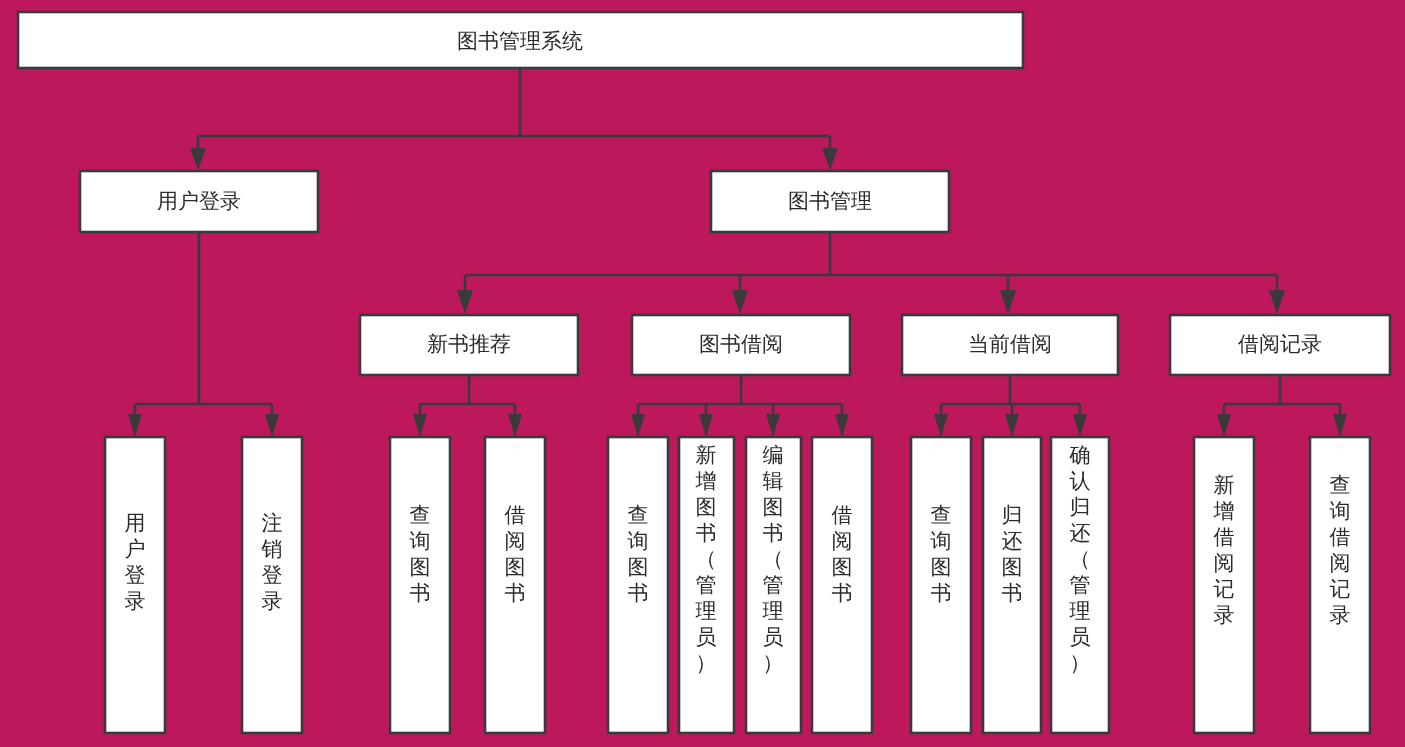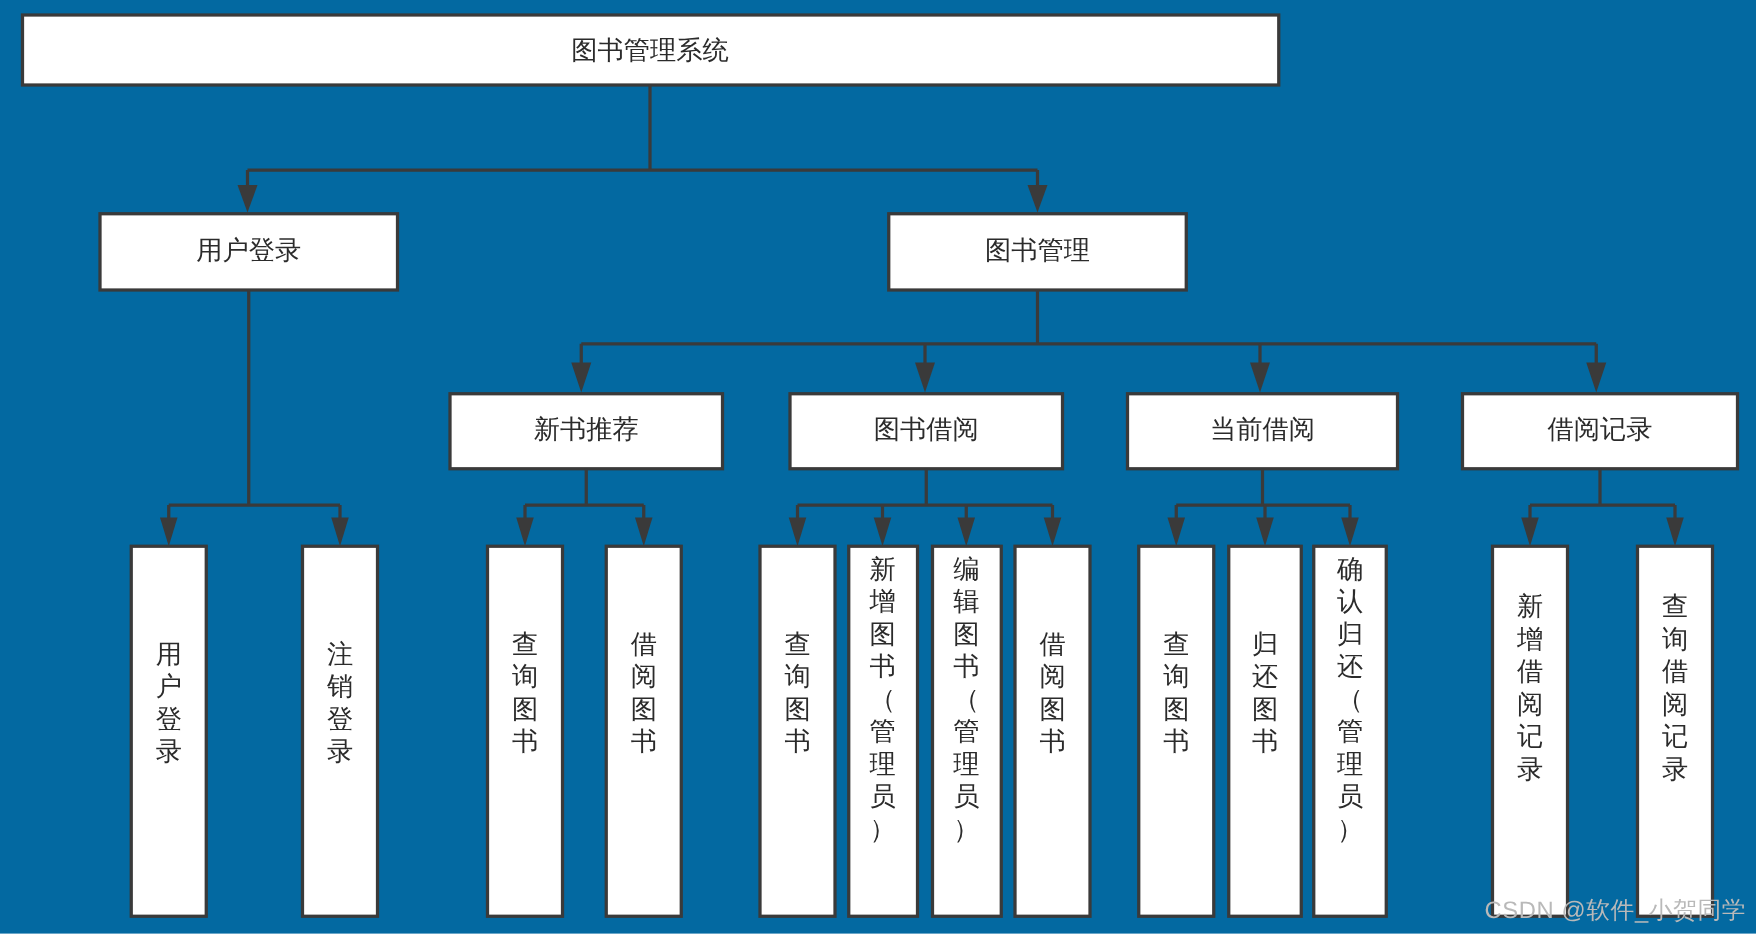--- a/index.html
+++ b/index.html
@@ -7,21 +7,21 @@
     padding: 0;
     background: #ffffff;
   }
   body {
     font-family: "Liberation Sans", "DejaVu Sans", sans-serif;
   }
   #diagram-root {
     position: relative;
     width: 1405px;
     height: 747px;
-    background: #0369a1;
+    background: #be185d;
     overflow: hidden;
   }
   svg#tree-svg {
     position: absolute;
     top: 0;
     left: 0;
     width: 1405px;
     height: 747px;
     display: block;
   }
@@ -218,14 +218,13 @@
       <rect class="node-box" x="1194" y="437" width="60" height="296"></rect>
       <text class="node-label-v" x="1224" y="492"><tspan x="1224" y="492">新</tspan><tspan x="1224" y="518">增</tspan><tspan x="1224" y="544">借</tspan><tspan x="1224" y="570">阅</tspan><tspan x="1224" y="596">记</tspan><tspan x="1224" y="622">录</tspan></text>
     </g>
     <g>
       <rect class="node-box" x="1310" y="437" width="60" height="296"></rect>
       <text class="node-label-v" x="1340" y="492"><tspan x="1340" y="492">查</tspan><tspan x="1340" y="518">询</tspan><tspan x="1340" y="544">借</tspan><tspan x="1340" y="570">阅</tspan><tspan x="1340" y="596">记</tspan><tspan x="1340" y="622">录</tspan></text>
     </g>
 
   </svg>
 
-  <div class="watermark">CSDN @软件_小贺同学</div>
 </div>
 
 </body></html>

